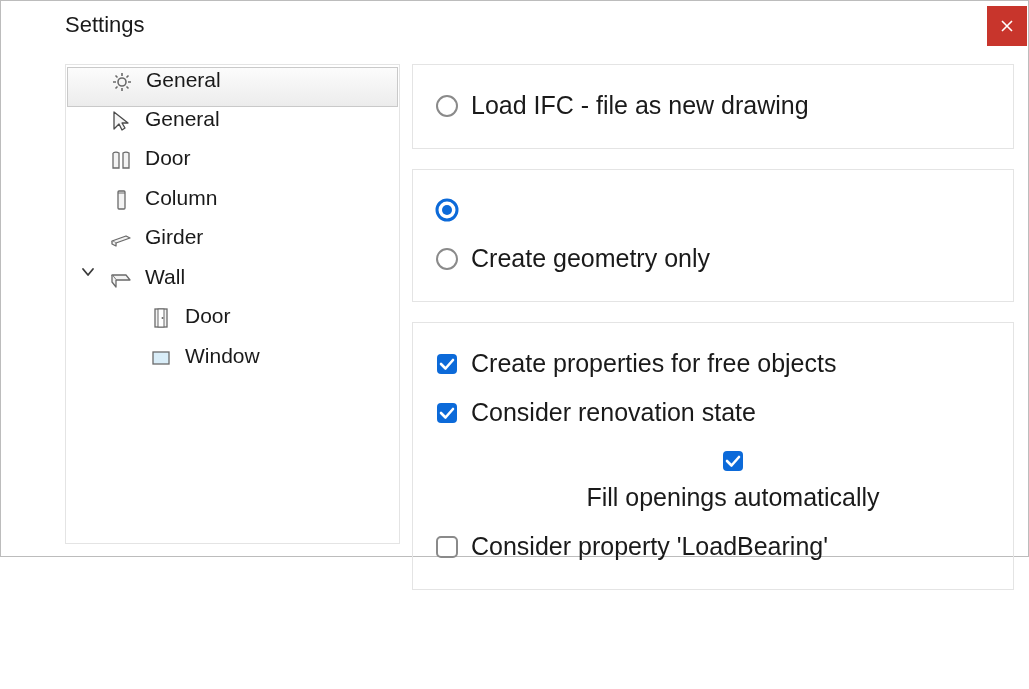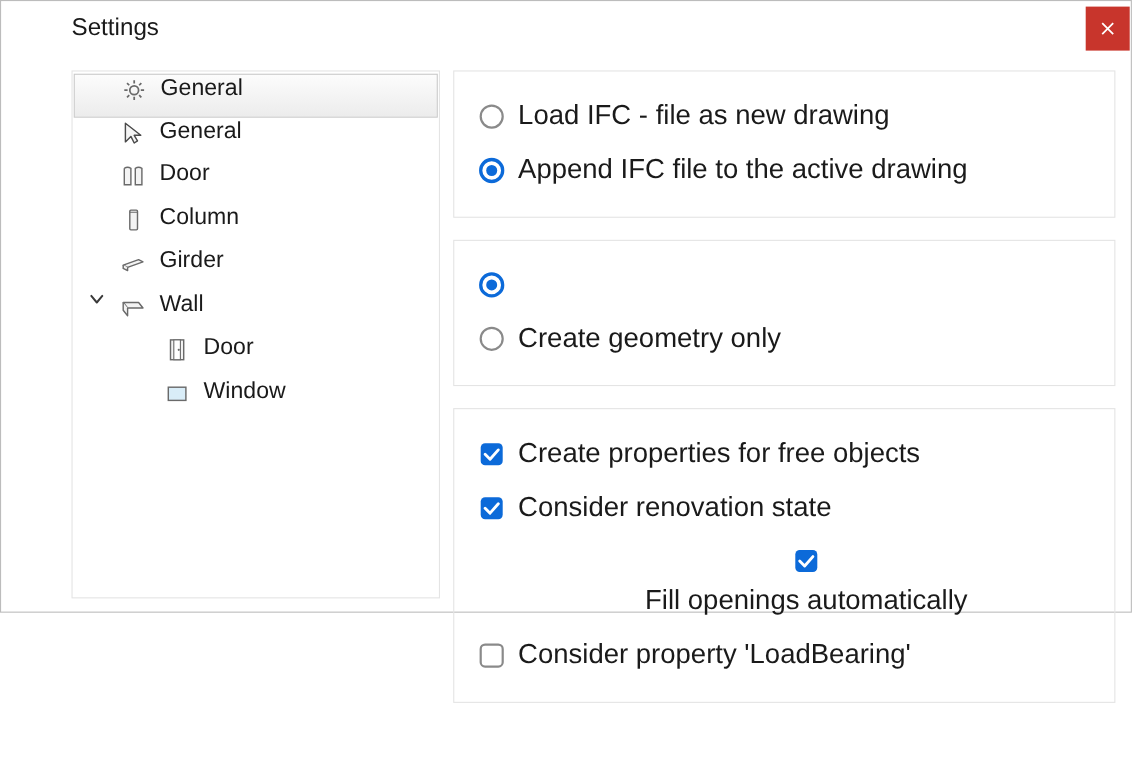--- a/index.html
+++ b/index.html
@@ -265,26 +265,20 @@
 
     <div class="main">
 
       <div class="group">
         <div class="opt-row">
           <span class="radio"><svg width="24" height="24" viewBox="0 0 24 24">
                 <use href="#ic-radio-off"></use>
               </svg></span>
           <span>Load IFC - file as new drawing</span>
         </div>
-        <div class="opt-row">
-          <span class="radio"><svg width="24" height="24" viewBox="0 0 24 24">
-                <use href="#ic-radio-on"></use>
-              </svg></span>
-          <span>Append IFC file to the active drawing</span>
-        </div>
       </div>
 
       <div class="group">
         <div class="opt-row">
           <span class="radio"><svg width="24" height="24" viewBox="0 0 24 24">
                 <use href="#ic-radio-on"></use>
               </svg></span>
         </div>
         <div class="opt-row">
           <span class="radio"><svg width="24" height="24" viewBox="0 0 24 24">

